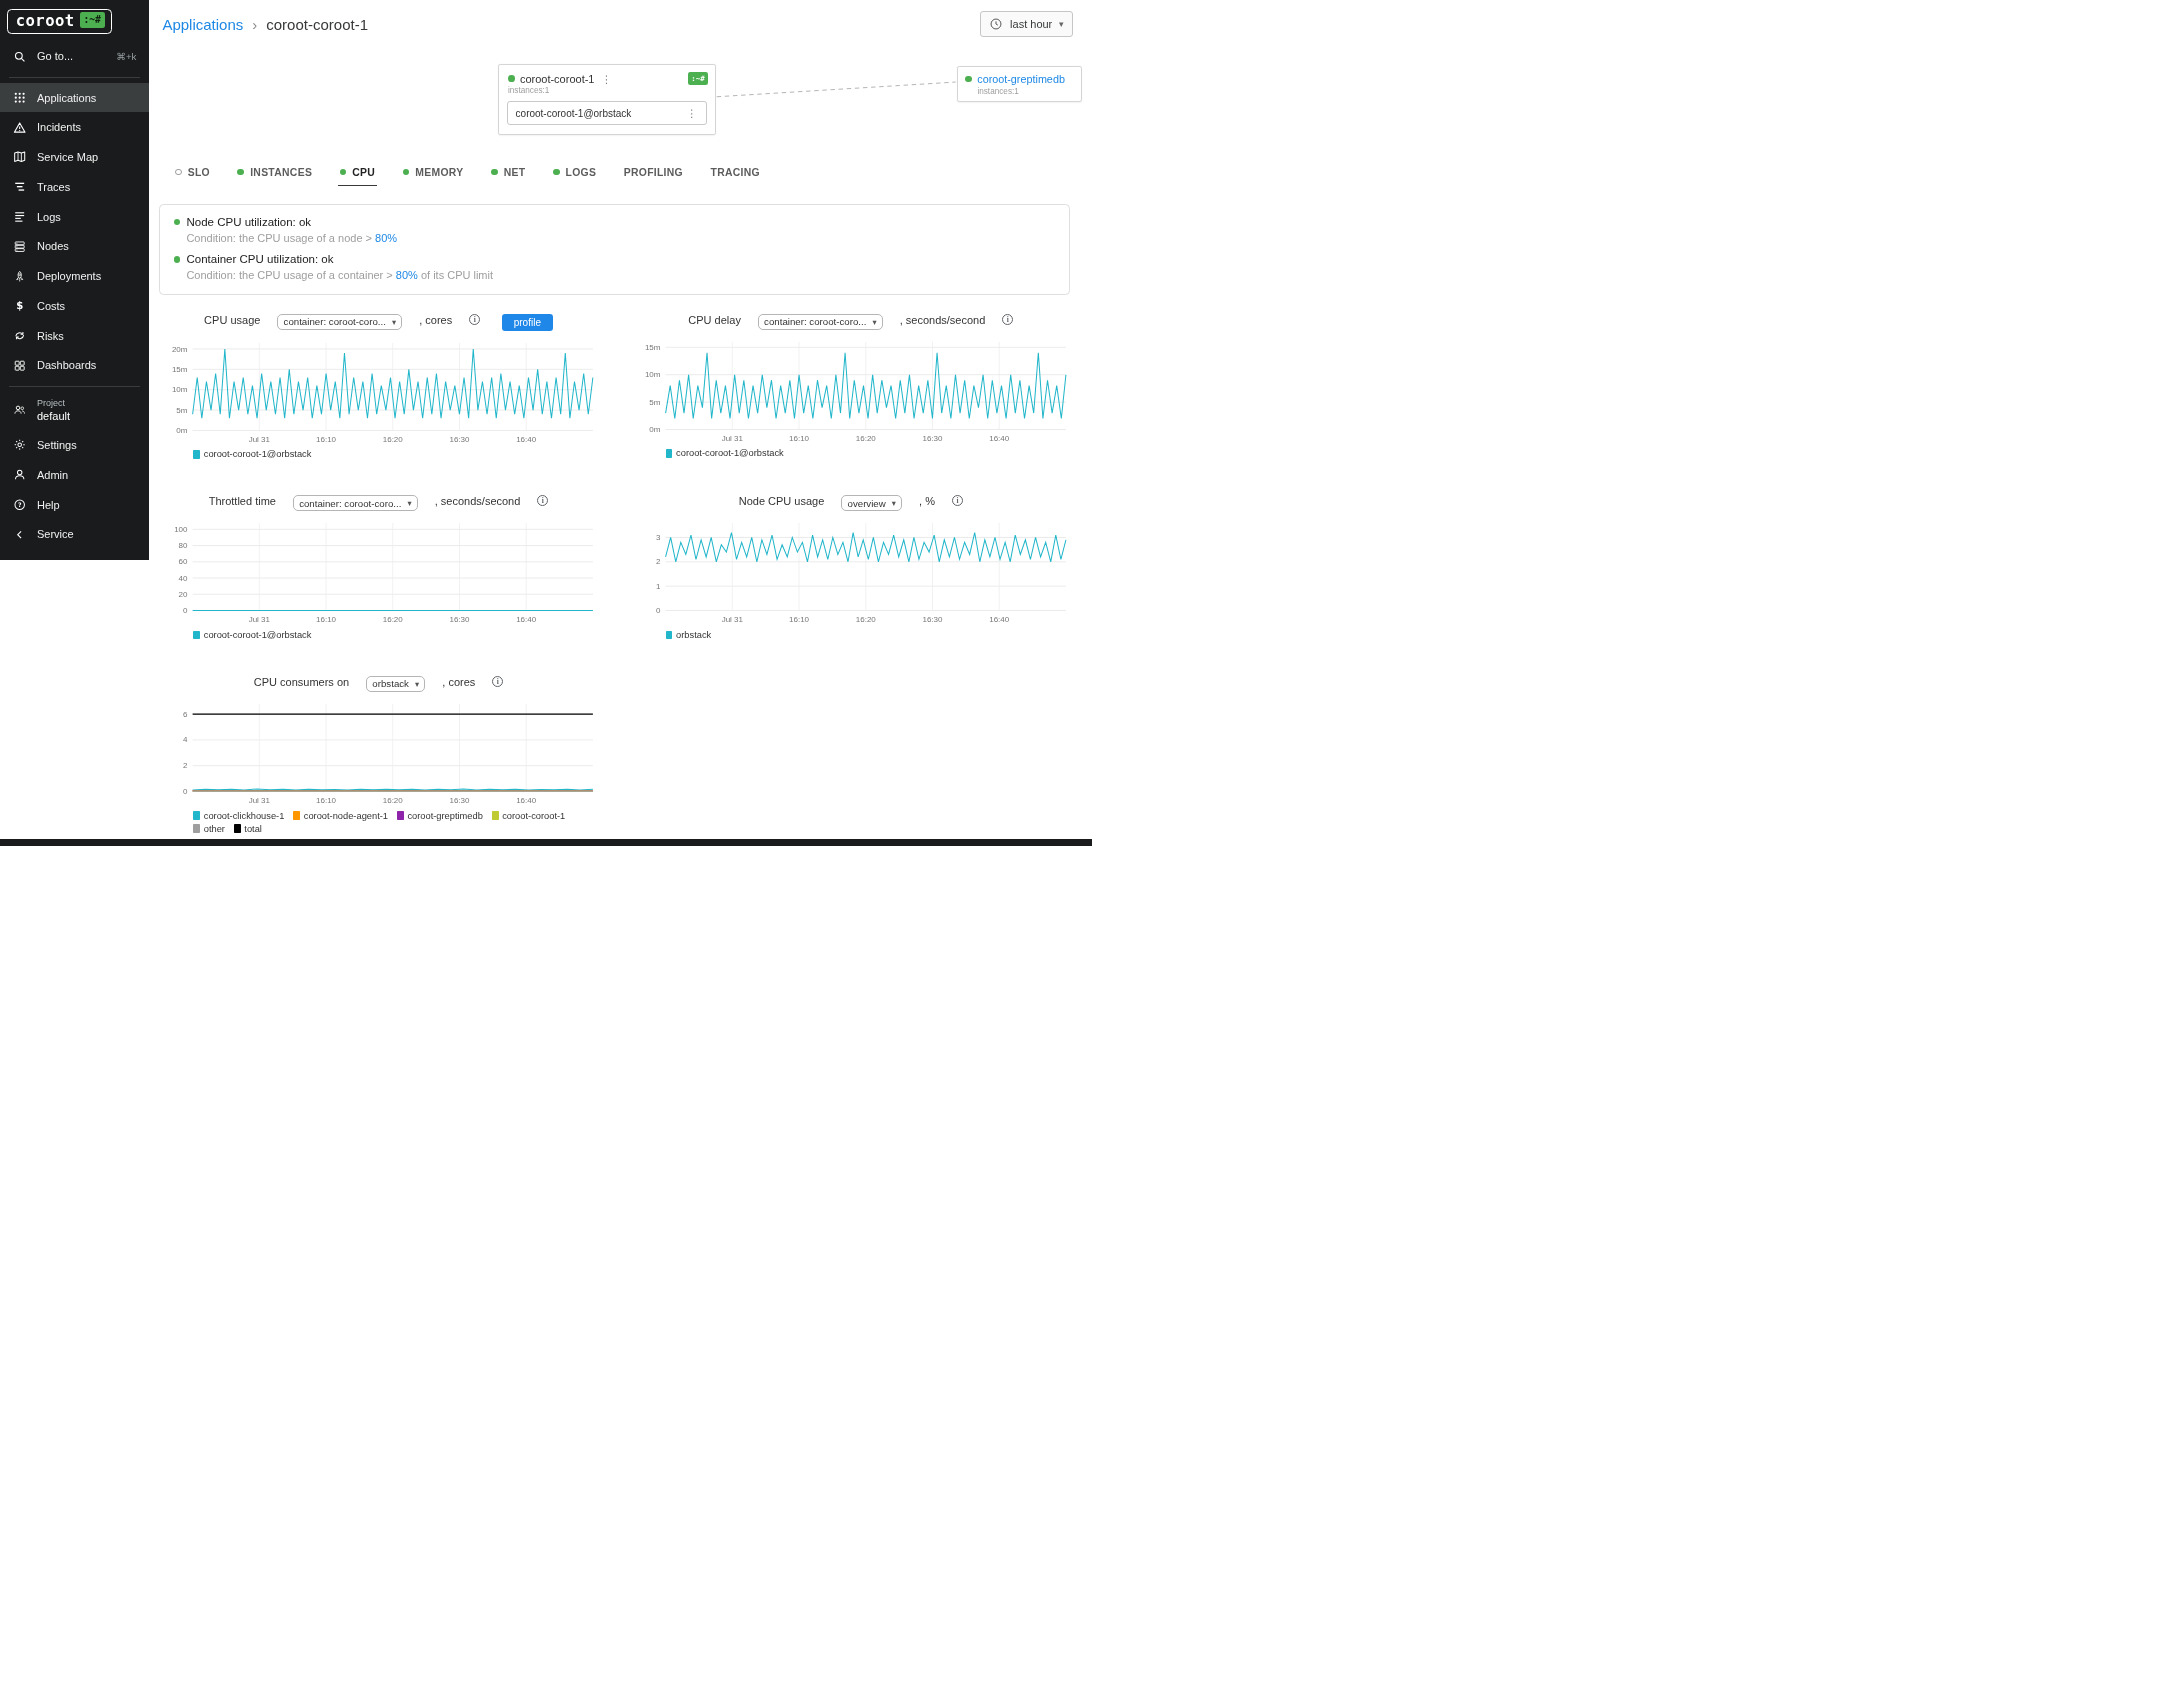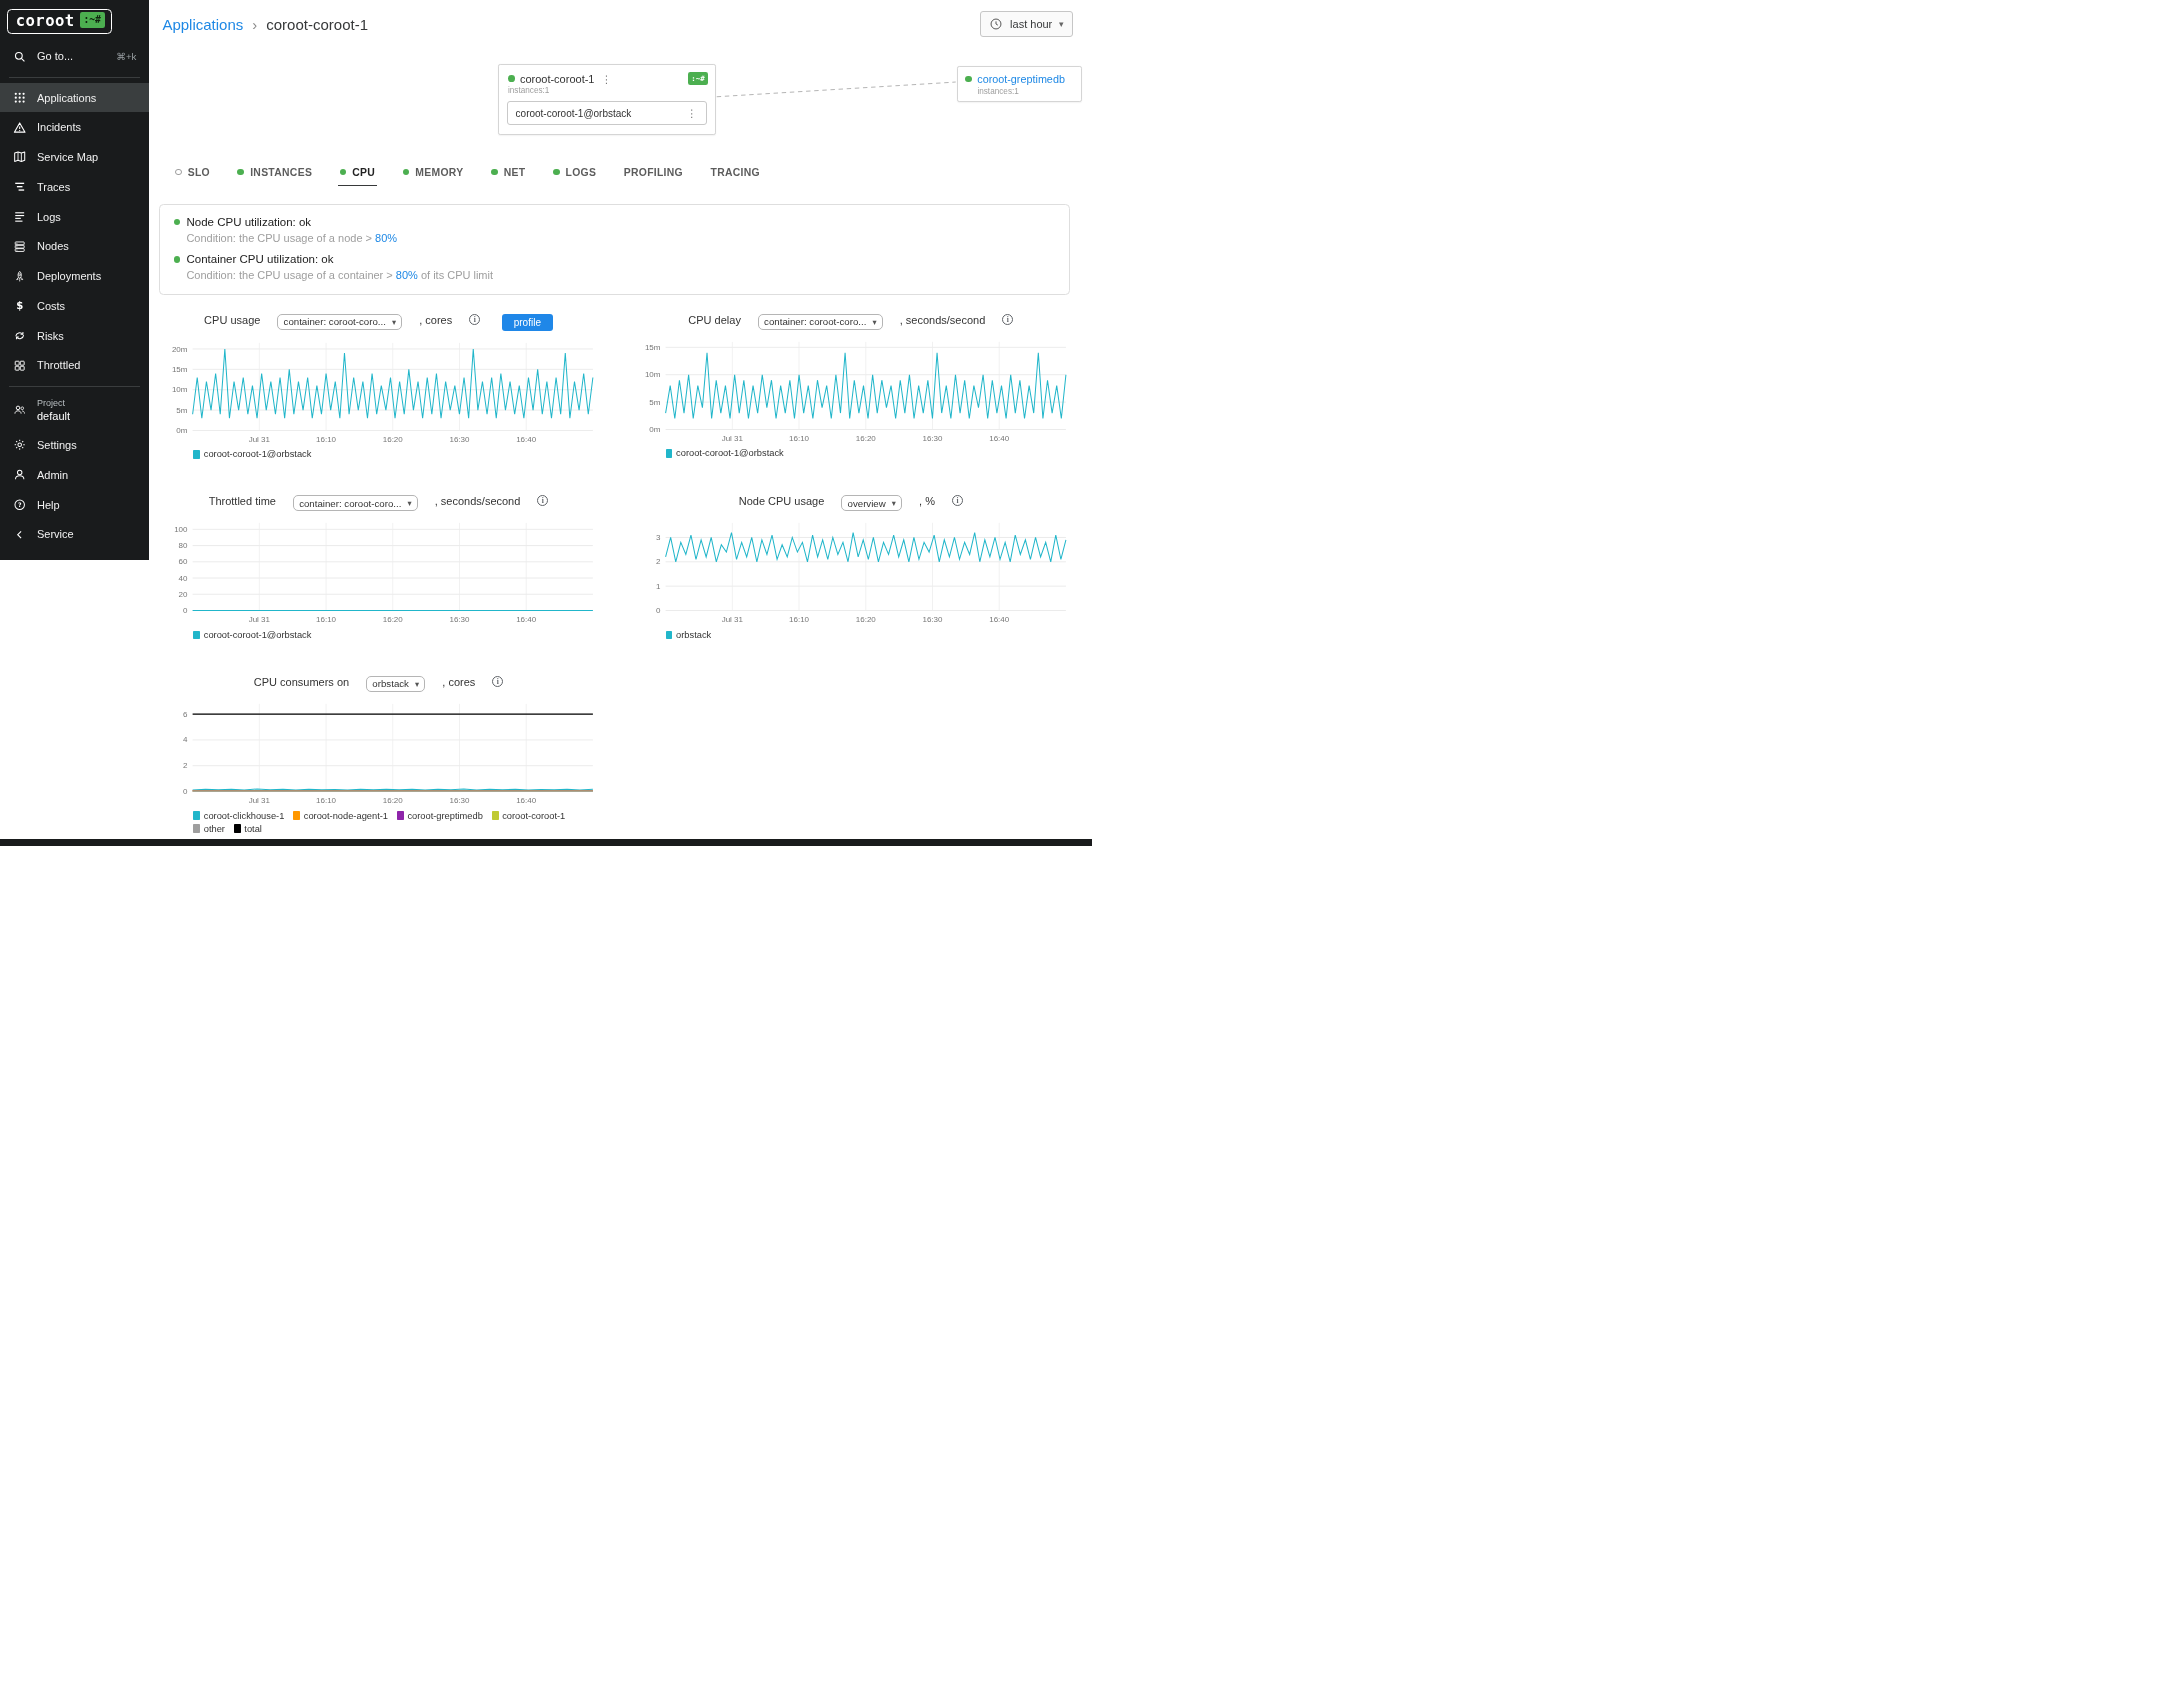--- a/index.html
+++ b/index.html
@@ -217,21 +217,21 @@
 
     <div class="side-item">
       <span class="icn">
         <svg viewBox="0 0 24 24" width="13.4" height="13.4" fill="none" stroke="#fff" stroke-width="1.7">
             <rect x="4" y="4" width="7" height="7" rx="1"></rect>
             <rect x="13" y="4" width="7" height="7" rx="1"></rect>
             <rect x="4" y="13" width="7" height="7" rx="1"></rect>
             <rect x="13" y="13" width="7" height="7" rx="1"></rect>
           </svg>
       </span>
-      <span>Throttled</span>
+      <span>Dashboards</span>
     </div>
 
     <hr class="side-divider">
 
     <div class="project-block">
       <span class="icn">
         <svg viewBox="0 0 24 24" width="13.4" height="13.4" fill="none" stroke="#fff" stroke-width="1.7">
             <circle cx="9" cy="8.8" r="3.2"></circle>
             <path d="M3.5 19 c0-3.2 2.5-5 5.5-5 s5.5 1.8 5.5 5"></path>
             <circle cx="16.6" cy="9.4" r="2.4" stroke-width="1.4"></circle>

